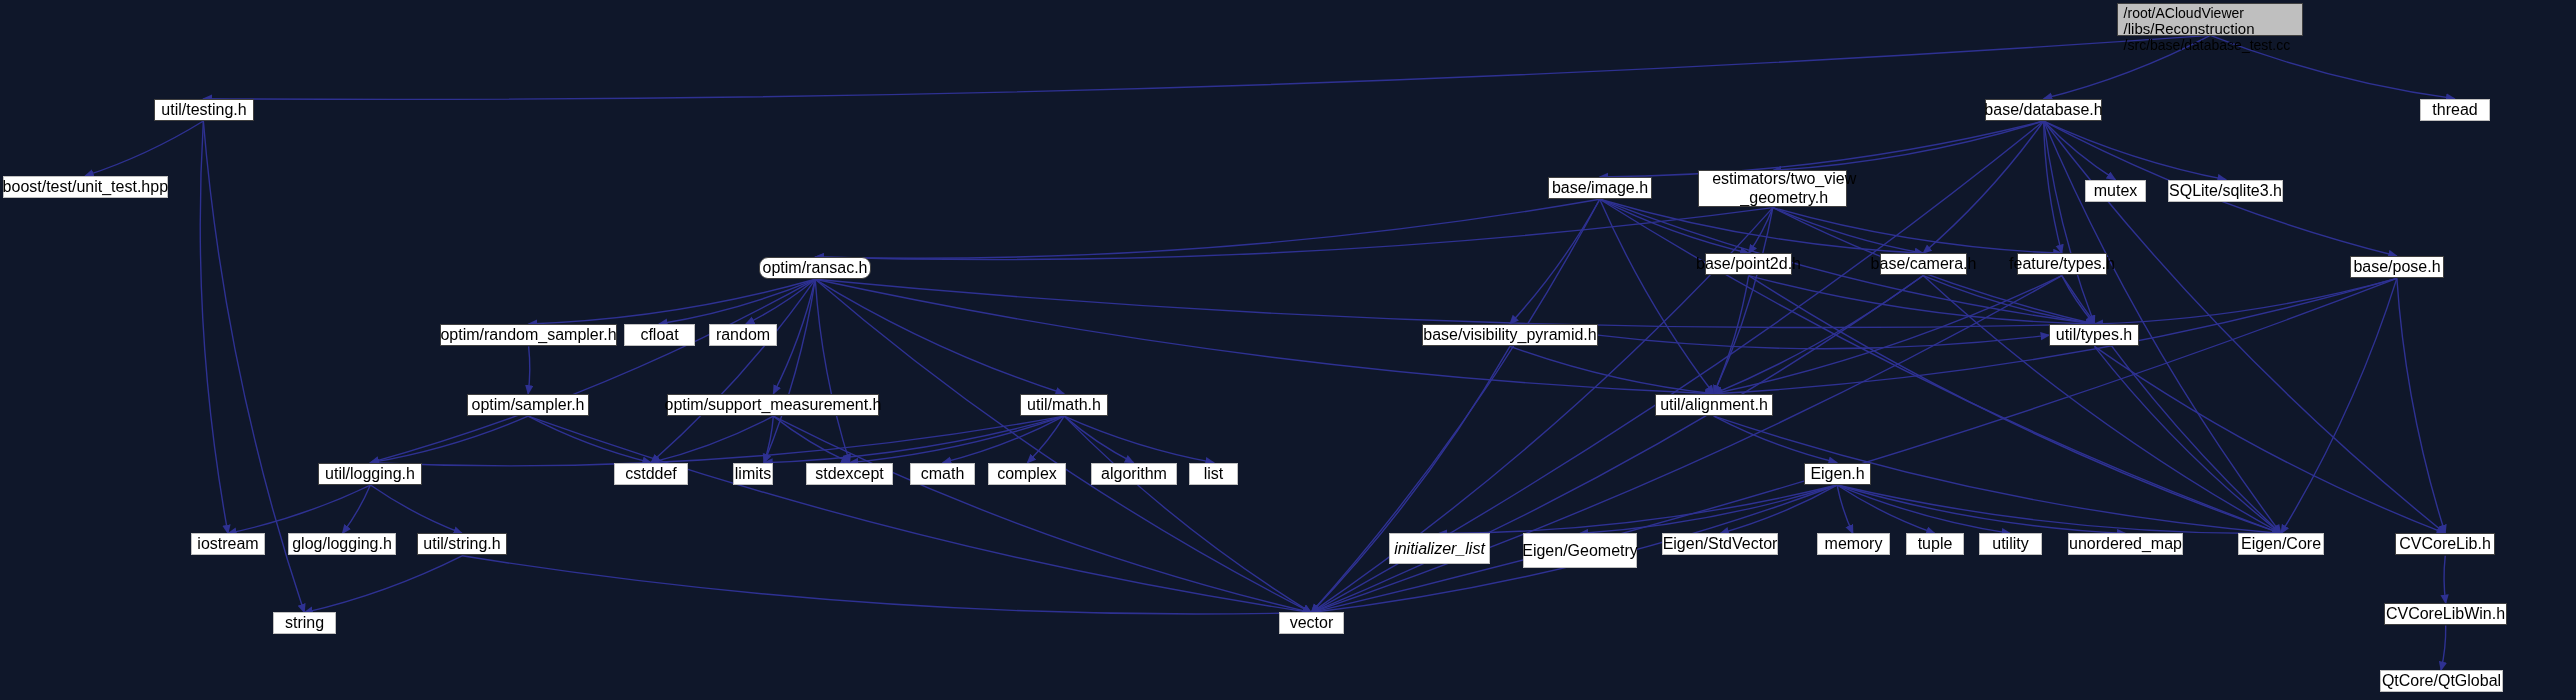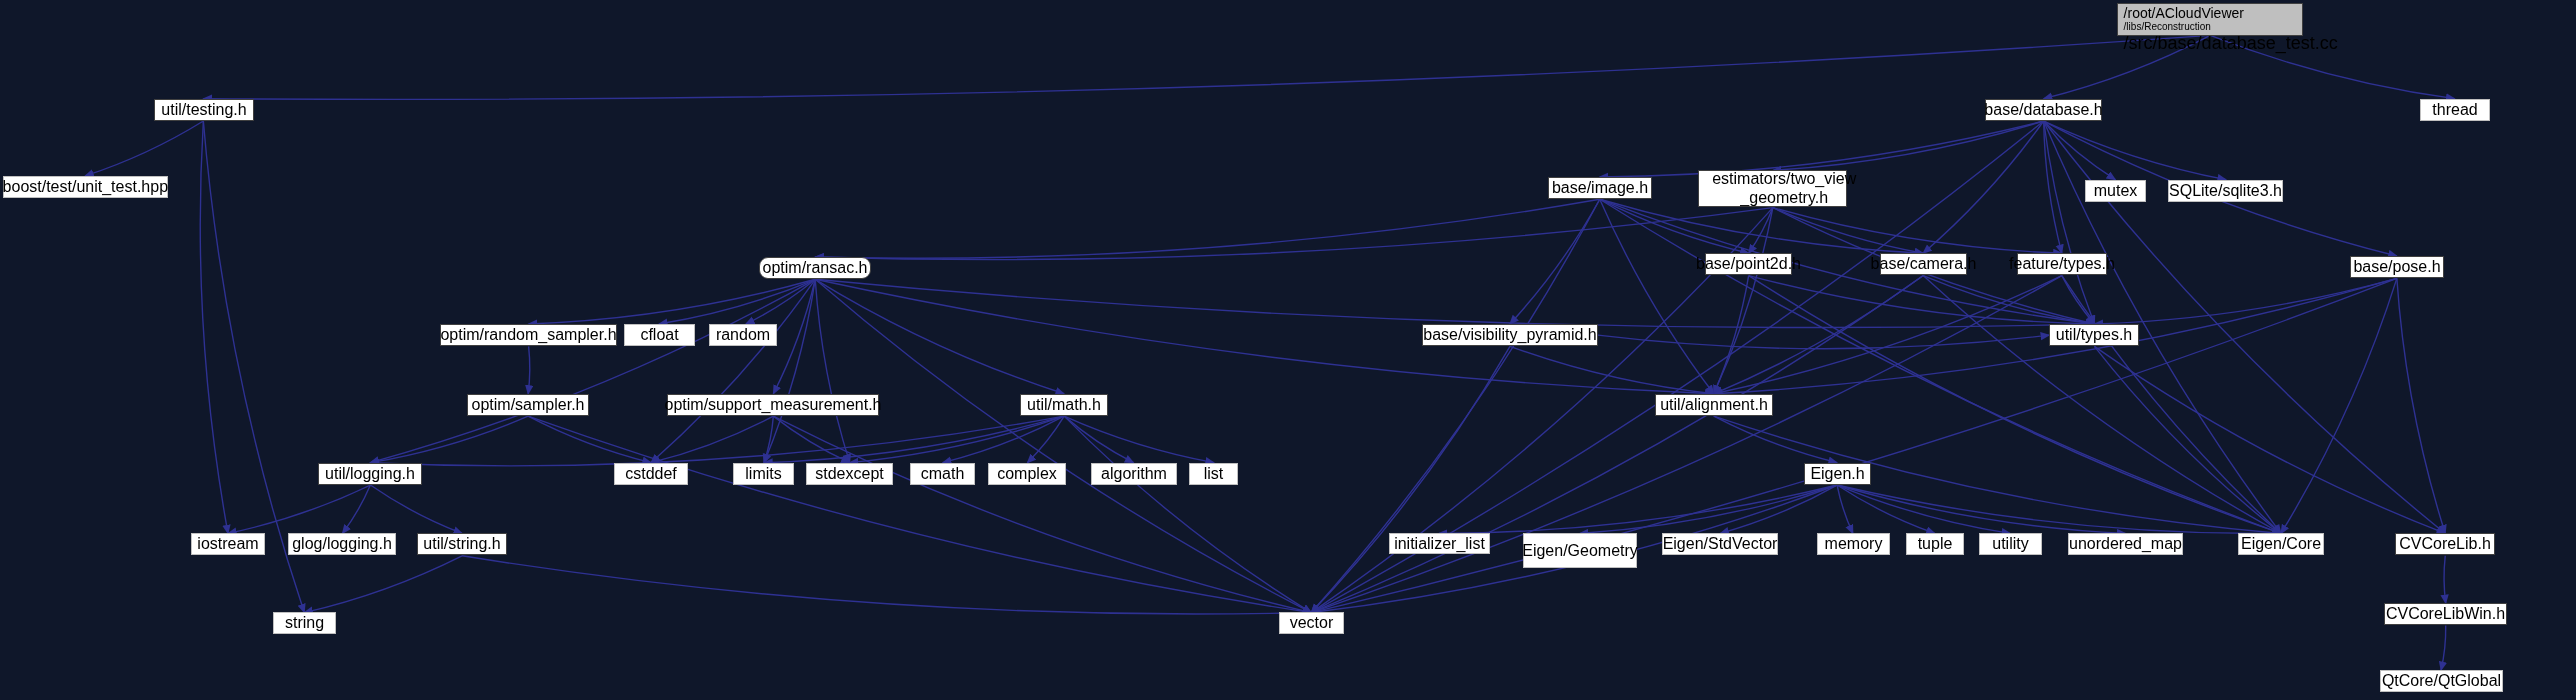--- a/index.html
+++ b/index.html
@@ -120,21 +120,21 @@
       <path d="M1974,521 Q2209.38,575.62 2451,573" fill="none" stroke="#2e3192" stroke-width="1.5" marker-end="url(#ah)"></path>
       <path d="M398,521 Q324.62,556.18 245,573" fill="none" stroke="#2e3192" stroke-width="1.5" marker-end="url(#ah)"></path>
       <path d="M398,521 Q386.12,548.8 368,573" fill="none" stroke="#2e3192" stroke-width="1.5" marker-end="url(#ah)"></path>
       <path d="M398,521 Q444.13,552.91 496.5,573" fill="none" stroke="#2e3192" stroke-width="1.5" marker-end="url(#ah)"></path>
       <path d="M496.5,597 Q415.41,637.67 327,658" fill="none" stroke="#2e3192" stroke-width="1.5" marker-end="url(#ah)"></path>
       <path d="M496.5,597 Q949.9485813227162,669.4064679183842 1409,658" fill="none" stroke="#2e3192" stroke-width="1.5" marker-end="url(#ah)"></path>
       <path d="M2627.5,597 Q2624.69,622.53 2628,648" fill="none" stroke="#2e3192" stroke-width="1.5" marker-end="url(#ah)"></path>
       <path d="M2628,672 Q2628.38,696.3 2623,720" fill="none" stroke="#2e3192" stroke-width="1.5" marker-end="url(#ah)"></path>
     </svg>
   <div id="nodes">
-      <div class="node root" style="left: 2117px; top: 2.8px; width: 186px; height: 33px;"><span style="font-size: 14px;">/root/ACloudViewer</span><span style="font-size: 10px;">/libs/Reconstruction</span><span style="font-size: 18px;">/src/base/database_test.cc</span></div>
+      <div class="node root" style="left: 2117px; top: 2.8px; width: 186px; height: 33px;"><span style="font-size: 14px;">/root/ACloudViewer</span><span style="font-size: 15px;">/libs/Reconstruction</span><span style="font-size: 14px;">/src/base/database_test.cc</span></div>
       <div class="node local" style="left: 154px; top: 99px; width: 100px; height: 22.3px;"><span>util/testing.h</span></div>
       <div class="node local" style="left: 1985px; top: 99px; width: 117px; height: 22.3px;"><span>base/database.h</span></div>
       <div class="node system" style="left: 2420px; top: 99px; width: 70px; height: 22.3px;"><span>thread</span></div>
       <div class="node system" style="left: 2.8px; top: 176px; width: 165px; height: 22.3px;"><span>boost/test/unit_test.hpp</span></div>
       <div class="node local" style="left: 1548px; top: 177px; width: 104px; height: 22.3px;"><span>base/image.h</span></div>
       <div class="node local two" style="left: 1698px; top: 170px; width: 149px; height: 37px; flex-direction: column; padding-left: 29px;"><span>estimators/two_view</span><span>_geometry.h</span></div>
       <div class="node system" style="left: 2085px; top: 180px; width: 61px; height: 22.3px;"><span>mutex</span></div>
       <div class="node system" style="left: 2168px; top: 180px; width: 115px; height: 22.3px;"><span>SQLite/sqlite3.h</span></div>
       <div class="node local" style="left: 759px; top: 257px; width: 112px; height: 22.3px; border-radius: 9px;"><span>optim/ransac.h</span></div>
       <div class="node local" style="left: 1705px; top: 253px; width: 87px; height: 22.3px;"><span>base/point2d.h</span></div>
@@ -145,31 +145,31 @@
       <div class="node system" style="left: 624px; top: 324px; width: 71px; height: 22.3px;"><span>cfloat</span></div>
       <div class="node system" style="left: 709px; top: 324px; width: 68px; height: 22.3px;"><span>random</span></div>
       <div class="node local" style="left: 1422px; top: 324px; width: 176px; height: 22.3px;"><span>base/visibility_pyramid.h</span></div>
       <div class="node local" style="left: 2049px; top: 324px; width: 90px; height: 22.3px;"><span>util/types.h</span></div>
       <div class="node local" style="left: 467px; top: 394px; width: 122px; height: 22.3px;"><span>optim/sampler.h</span></div>
       <div class="node local" style="left: 667px; top: 394px; width: 212px; height: 22.3px;"><span>optim/support_measurement.h</span></div>
       <div class="node local" style="left: 1020px; top: 394px; width: 88px; height: 22.3px;"><span>util/math.h</span></div>
       <div class="node local" style="left: 1655px; top: 394px; width: 118px; height: 22.3px;"><span>util/alignment.h</span></div>
       <div class="node local" style="left: 318px; top: 463px; width: 104px; height: 22.3px;"><span>util/logging.h</span></div>
       <div class="node system" style="left: 614px; top: 463px; width: 74px; height: 22.3px;"><span>cstddef</span></div>
-      <div class="node system" style="left: 733px; top: 463px; width: 61px; height: 22.3px; text-align: right;"><span>limits</span></div>
+      <div class="node system" style="left: 733px; top: 463px; width: 40px; height: 22.3px; text-align: right;"><span>limits</span></div>
       <div class="node system" style="left: 806px; top: 463px; width: 87px; height: 22.3px;"><span>stdexcept</span></div>
       <div class="node system" style="left: 910px; top: 463px; width: 65px; height: 22.3px;"><span>cmath</span></div>
       <div class="node system" style="left: 988px; top: 463px; width: 78px; height: 22.3px;"><span>complex</span></div>
       <div class="node system" style="left: 1091px; top: 463px; width: 86px; height: 22.3px;"><span>algorithm</span></div>
       <div class="node system" style="left: 1189px; top: 463px; width: 49px; height: 22.3px;"><span>list</span></div>
       <div class="node local" style="left: 1804px; top: 463px; width: 67px; height: 22.3px;"><span>Eigen.h</span></div>
       <div class="node system" style="left: 191px; top: 533px; width: 74px; height: 22.3px;"><span>iostream</span></div>
       <div class="node system" style="left: 288px; top: 533px; width: 108px; height: 22.3px;"><span>glog/logging.h</span></div>
       <div class="node local" style="left: 417px; top: 533px; width: 90px; height: 22.3px;"><span>util/string.h</span></div>
-      <div class="node system" style="left: 1389px; top: 533px; width: 101px; height: 21px;"><span>initializer_list</span></div>
+      <div class="node system" style="left: 1389px; top: 533px; width: 101px; height: 31px; font-style: italic;"><span>initializer_list</span></div>
       <div class="node system" style="left: 1523px; top: 533px; width: 114px; height: 35px;"><span>Eigen/Geometry</span></div>
       <div class="node system" style="left: 1662px; top: 533px; width: 116px; height: 22.3px;"><span>Eigen/StdVector</span></div>
       <div class="node system" style="left: 1817px; top: 533px; width: 73px; height: 22.3px;"><span>memory</span></div>
       <div class="node system" style="left: 1906px; top: 533px; width: 58px; height: 22.3px;"><span>tuple</span></div>
       <div class="node system" style="left: 1979px; top: 533px; width: 63px; height: 22.3px; text-align: center;"><span>utility</span></div>
       <div class="node system" style="left: 2068px; top: 533px; width: 115px; height: 22.3px;"><span>unordered_map</span></div>
       <div class="node system" style="left: 2238px; top: 533px; width: 86px; height: 22.3px;"><span>Eigen/Core</span></div>
       <div class="node local" style="left: 2395px; top: 533px; width: 100px; height: 22.3px;"><span>CVCoreLib.h</span></div>
       <div class="node system" style="left: 1279px; top: 612px; width: 65px; height: 22.3px;"><span>vector</span></div>
       <div class="node system" style="left: 273px; top: 612px; width: 63px; height: 22.3px;"><span>string</span></div>

